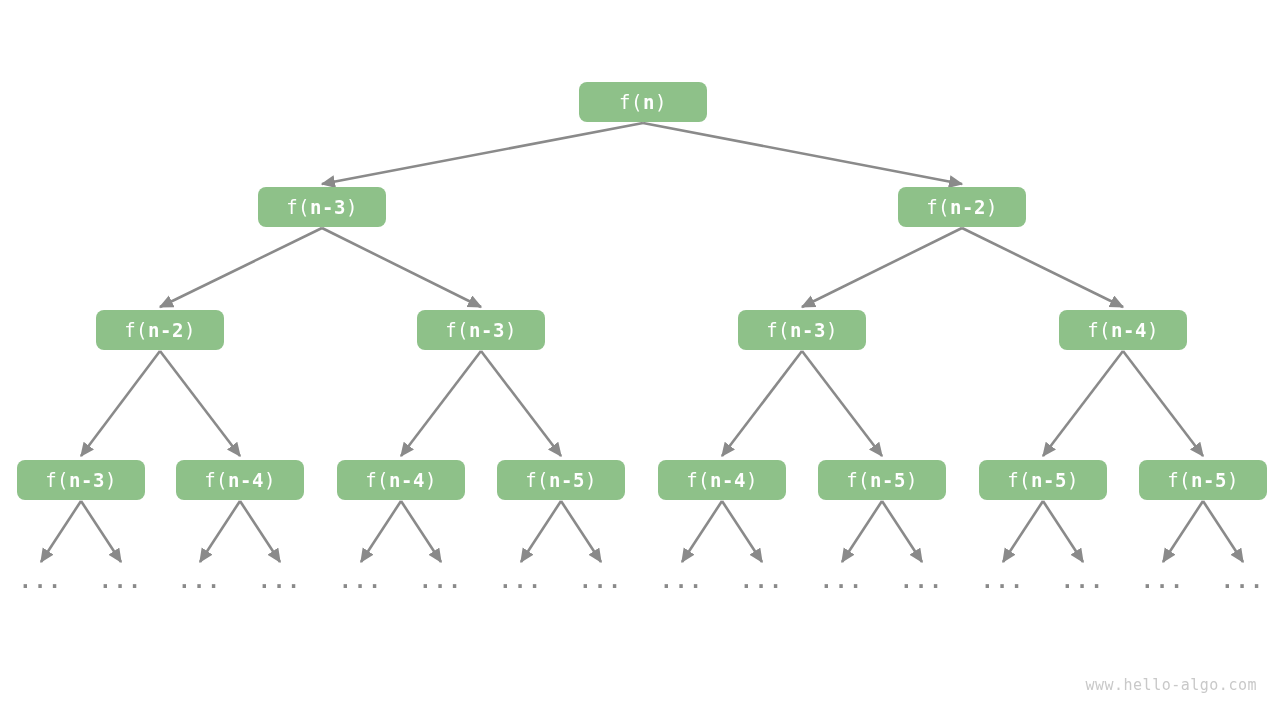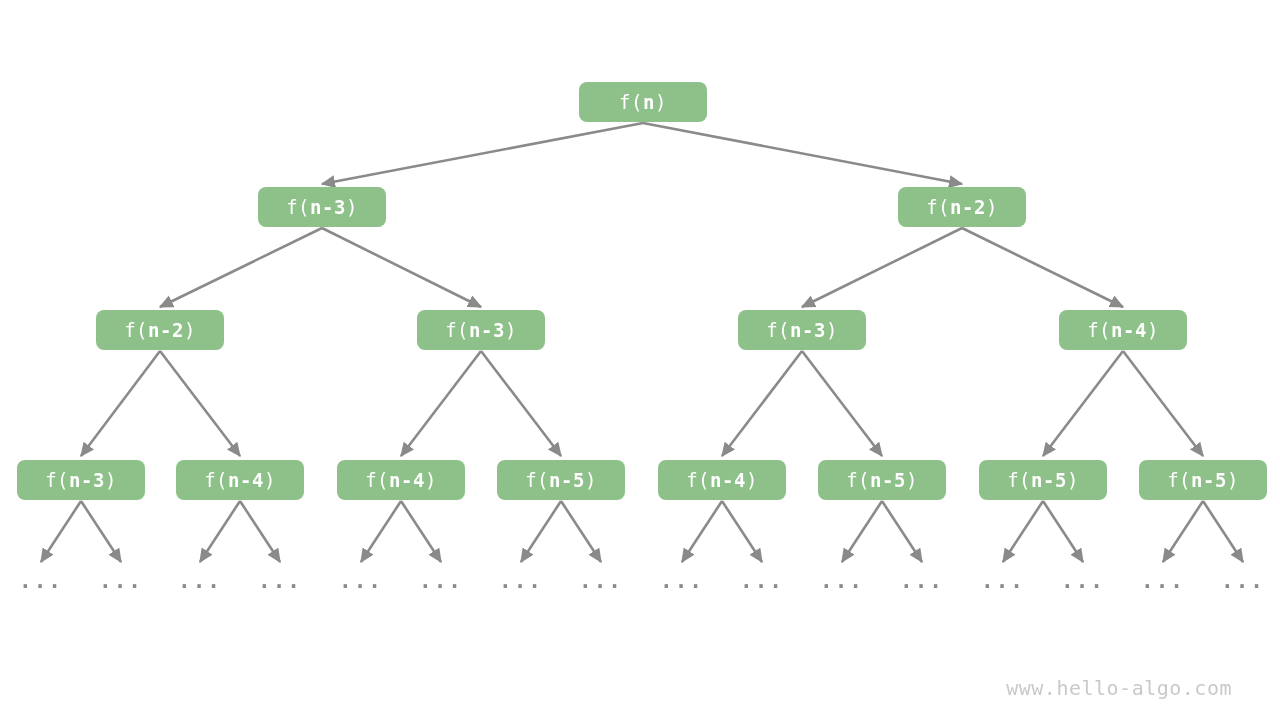--- a/index.html
+++ b/index.html
@@ -42,23 +42,23 @@
     position: absolute;
     transform: translateX(-50%);
     color: var(--leaf-dots, #8a8a8a);
     font-size: 21px; font-weight: 700;
     letter-spacing: 2px;
     line-height: 1;
     z-index: 2;
   }
   .watermark {
     position: absolute;
-    right: 48px; top: 676px;
+    right: 23px; top: 676px;
     color: var(--watermark, #c9c9c9);
-    font-size: 20px;
+    font-size: 15px;
     letter-spacing: 0.5px;
   }
 </style>
 </head>
 <body>
 
 <div class="stage">
 
   <svg class="edges-layer" width="1280" height="720" viewBox="0 0 1280 720" xmlns="http://www.w3.org/2000/svg">
     <defs>

